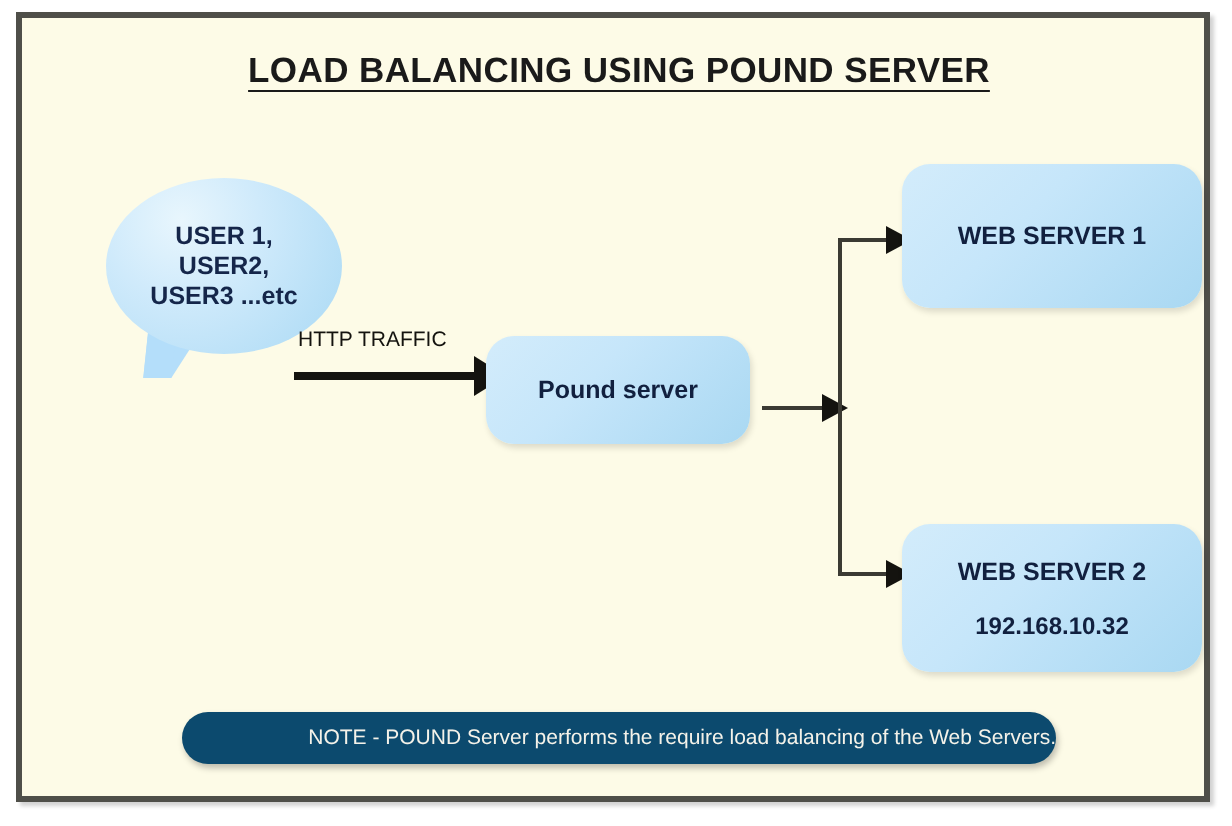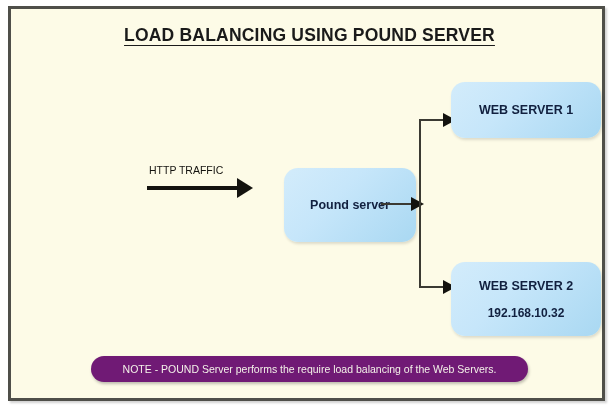--- a/index.html
+++ b/index.html
@@ -112,22 +112,22 @@
     white-space: nowrap;
   }
   .node .line2 {
     margin-top: 13px;
     font-size: 12px;
     font-weight: bold;
     color: #11203f;
     white-space: nowrap;
   }
 
-  #node-pound  { left: 232px; top: 159px; width: 132px; height: 74px; margin-left: 41px; }
-  #node-web1   { left: 440px; top: 73px;  width: 150px; height: 56px; }
+  #node-pound  { left: 232px; top: 159px; width: 132px; height: 54px; }
+  #node-web1   { left: 440px; top: 73px;  width: 150px; height: 72px; }
   #node-web2   { left: 440px; top: 243px; width: 150px; height: 74px; margin-top: 10px; }
 
   
   .conn-label {
     position: absolute;
     font-size: 10.5px;
     font-weight: normal;
     color: #14130f;
     white-space: nowrap;
   }
@@ -189,41 +189,50 @@
     border-left: 13px solid #14130f;
   }
 
   
   .note-bar {
     position: absolute;
     left: 80px;
     top: 347px;
     width: 437px;
     height: 26px;
-    background: #701a75;
+    background: #0c4a6e;
     border-radius: 13px;
     display: flex;
     align-items: center;
-    justify-content: center;
+    justify-content: flex-end;
     box-shadow: 1px 2px 3px rgba(0,0,0,0.25);
   }
   .note-bar .note-text {
     font-size: 10.5px;
     color: #f4f2e9;
     white-space: nowrap;
   }
 </style>
 </head>
 <body>
 
 <div id="canvas">
   <div class="panel">
 
     <div class="title">LOAD BALANCING USING POUND SERVER</div>
 
+    <div class="user-bubble">
+      <div class="tail"></div>
+      <div class="ellipse"></div>
+      <div class="bubble-text">
+        <div>USER 1,</div>
+        <div>USER2,</div>
+        <div>USER3 ...etc</div>
+      </div>
+    </div>
 
     <div class="conn-label" id="http-label">HTTP TRAFFIC</div>
     <div class="hline" id="http-line"></div>
     <div id="http-head"></div>
 
     <div class="node" id="node-pound">
       <div class="line1">Pound server</div>
     </div>
 
     <div class="hline" id="trunk-in-line"></div>

